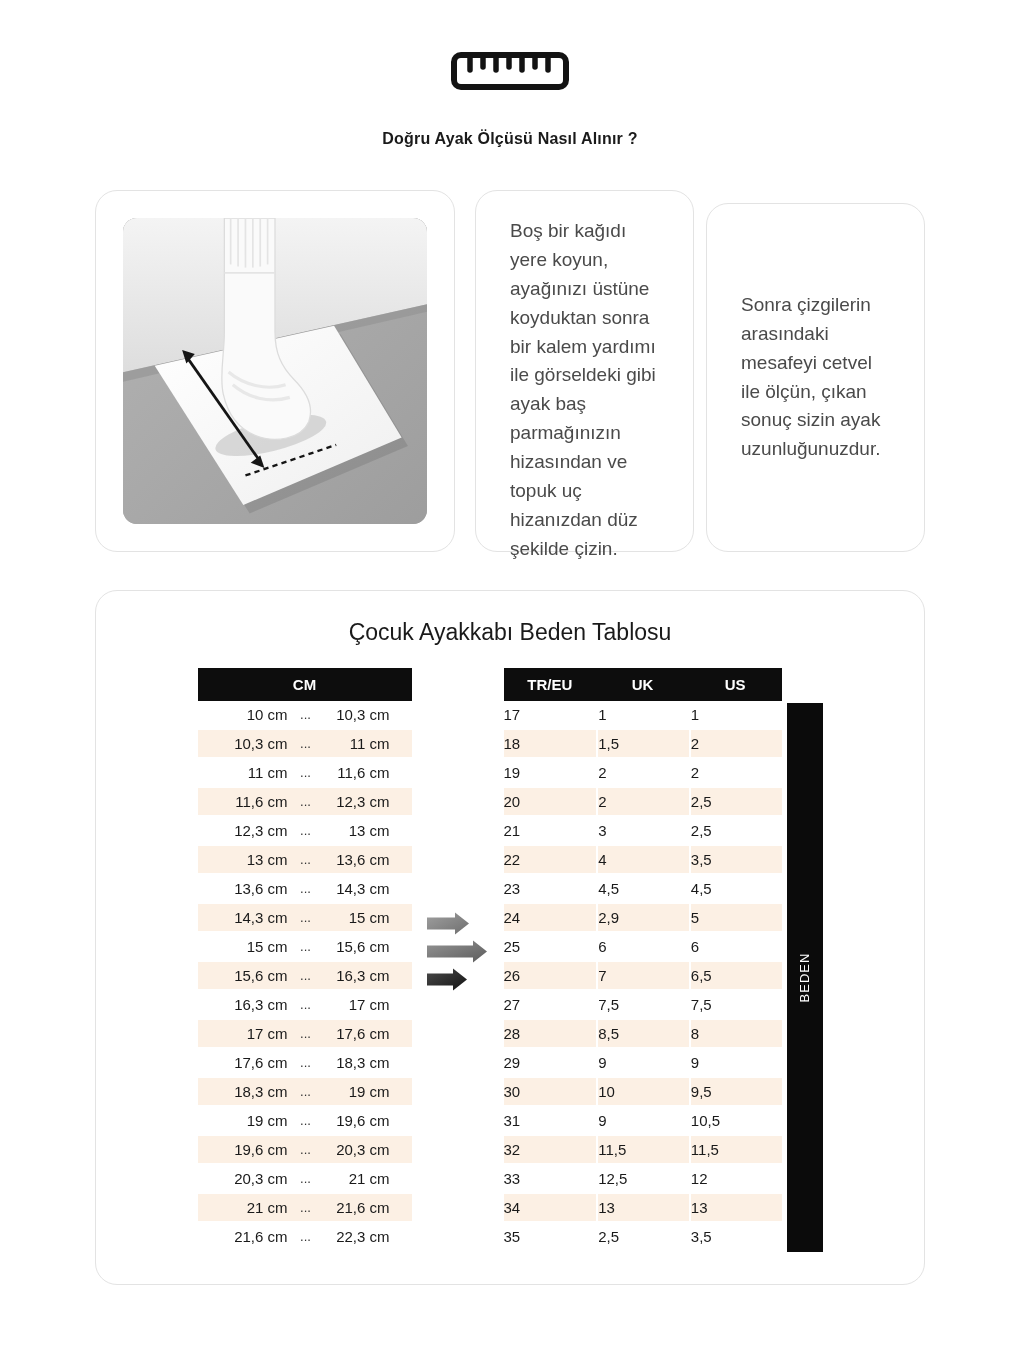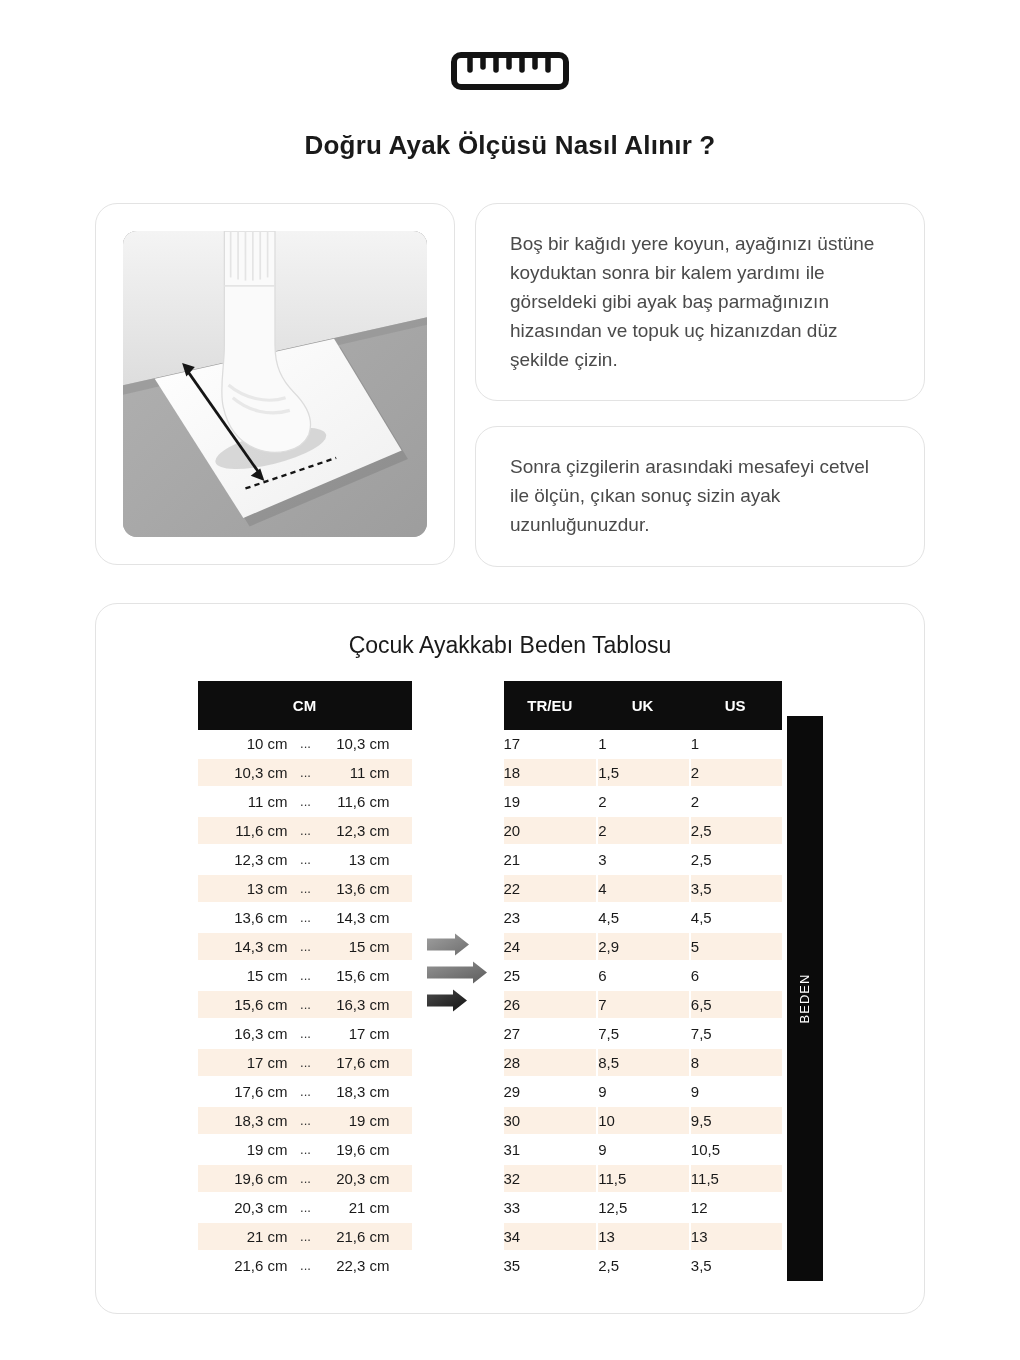--- a/index.html
+++ b/index.html
@@ -8,57 +8,57 @@
     width:1020px; height:1360px;
     background:#ffffff;
     font-family:"Liberation Sans", sans-serif;
     color:#1a1a1a;
     overflow:hidden;
   }
   
   .top-header { text-align:center; padding-top:50px; }
   .ruler-wrap { display:inline-block; height:42px; }
   .page-title {
-    font-size:26px; font-weight:bold; margin:34px 0 0 0; letter-spacing:.2px;
+    font-size:16px; font-weight:bold; margin:34px 0 0 0; letter-spacing:.2px;
   }
   
   .howto {
     display:flex; gap:20px;
     margin:42px 95px 0 95px; height:362px;
   }
   .card {
     background:#fff; border:1px solid #e3e3e3; border-radius:22px;
   }
   .image-card {
     flex:0 0 360px; height:362px; padding:27px; overflow:hidden;
   }
   .photo-frame {
     width:100%; height:100%; border-radius:14px; overflow:hidden; background:#a8a8a8;
   }
   .photo-frame svg { display:block; width:100%; height:100%; }
-  .howto-right { flex:1; display:flex; flex-direction:column; gap:12px; }
+  .howto-right { flex:1; display:flex; gap:12px; }
   .text-card {
     flex:1; padding:26px 34px; font-size:19px; line-height:1.52; color:#4a4a4a;
     display:flex;
   }
   .text-card.v-top { align-items:flex-start; }
   .text-card.v-center { align-items:center;margin-top:13px; }
   .text-card p { margin:0; }
   
   .size-card {
     margin:38px 95px 0 95px; padding:28px 10px 32px 10px;
   }
   .size-title { text-align:center; font-size:23px; font-weight:normal; margin:0 0 22px 0; }
   .tables-row {
     display:flex; justify-content:center; align-items:flex-start;
   }
   table { border-collapse:separate; border-spacing:0; font-size:15px; }
   thead th {
     background:#0d0d0d; color:#ffffff; font-weight:bold;
-    height:33px; padding:16px; font-size:15px;
+    height:33px; padding:8px; font-size:15px;
   }
   tbody td {
     height:29px; padding:0; border-bottom:2px solid #ffffff; background:#ffffff;
   }
   tbody tr:nth-child(even) td { background:#fcf0e4; }
   
   .cm-table { width:214px; }
   .cm-table td.from { width:90px; text-align:right; padding-left:32px; }
   .cm-table td.sep  { width:36px; text-align:center; color:#333; font-size:13px; }
   .cm-table td.to   { text-align:right; padding-right:22px; }

